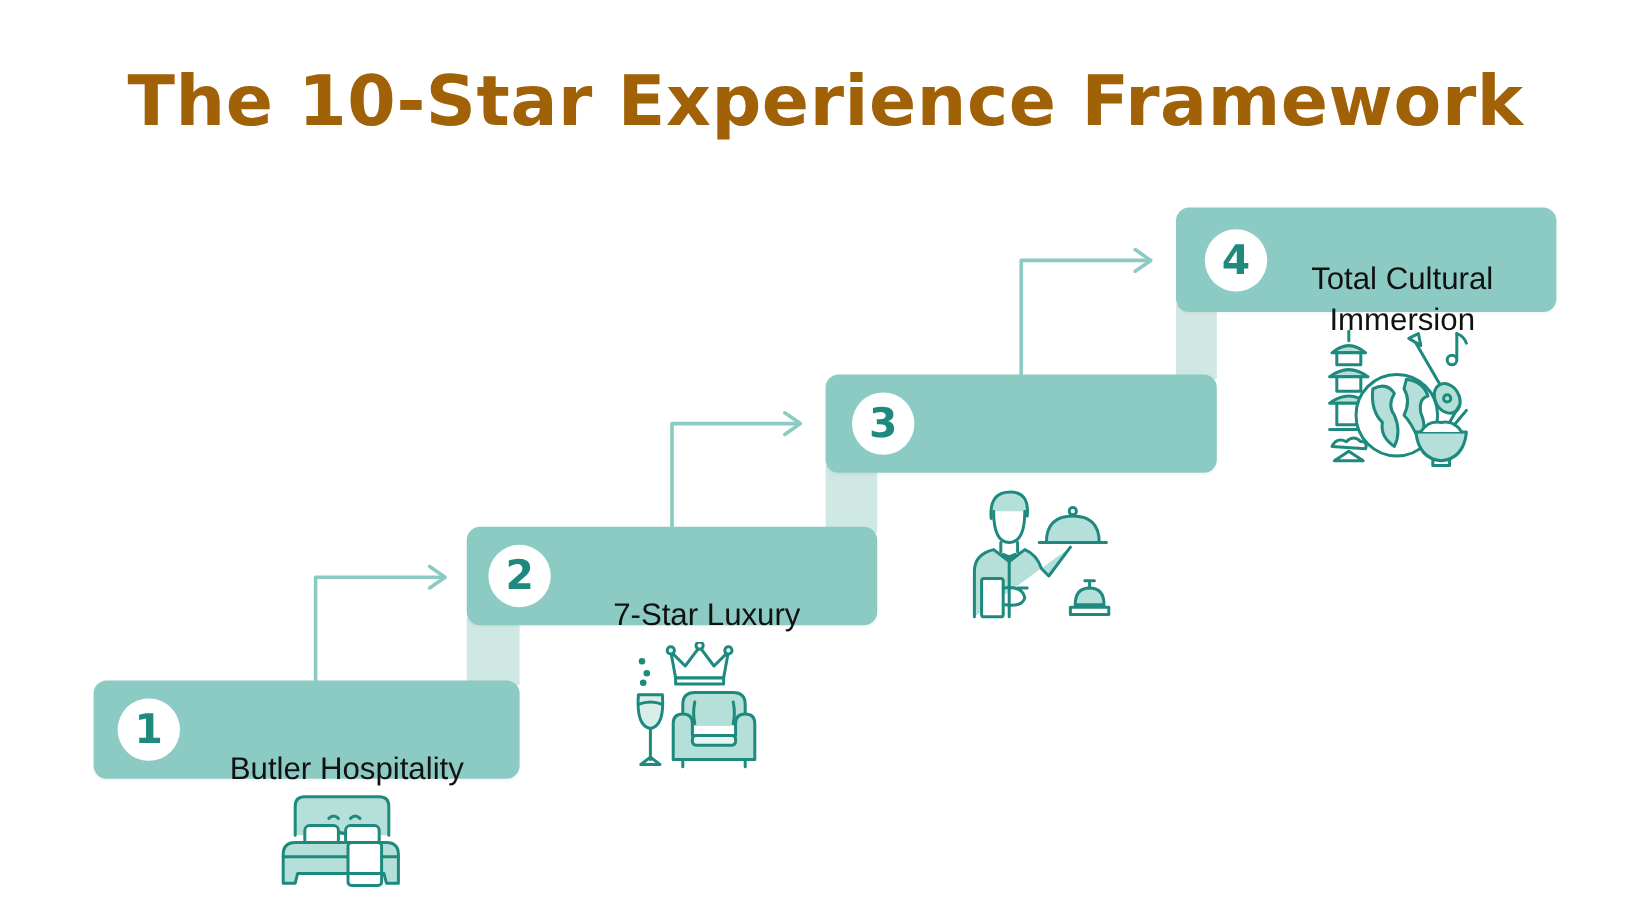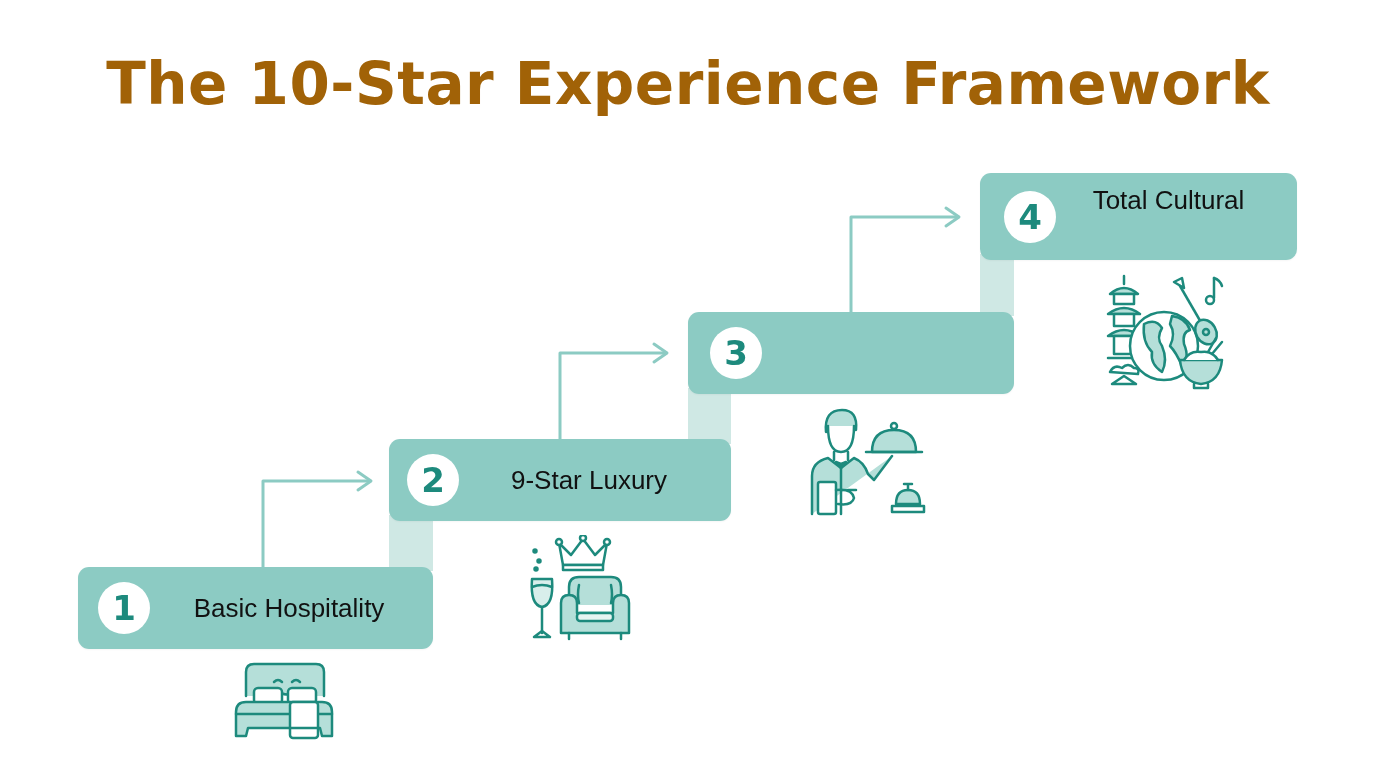--- a/index.html
+++ b/index.html
@@ -23,21 +23,21 @@
       box-shadow: 0 1px 2px rgba(0,0,0,0.04);
     }
     .step .num {
       position: absolute; width: 52px; height: 52px; border-radius: 50%;
       background: #ffffff; color: #1d8a7d; font-weight: 700; font-size: 34px;
       display: flex; align-items: center; justify-content: center;
       font-family: "DejaVu Sans", sans-serif;
     }
     .step .label {
       position: absolute; color: #111; font-size: 26px; text-align: center;
-      line-height: 34px; font-family: "Liberation Sans", sans-serif;
+      line-height: 34px; font-family: "Liberation Sans", sans-serif; margin-top: 32px;
     }
     svg.overlay { position: absolute; left: 0; top: 0; }
     .icon { position: absolute; }
   </style>
 </head>
 <body>
 
 <div class="title">The 10-Star Experience Framework</div>
 
 <div class="connector-bar" style="left:389px; top:515px; width:44px; height:56px;"></div>
@@ -50,36 +50,37 @@
     <path d="M358 472 L371 481 L358 490"></path>
     <path d="M560 439 V353 H666"></path>
     <path d="M654 344 L667 353 L654 362"></path>
     <path d="M851 312 V217 H958"></path>
     <path d="M946 208 L959 217 L946 226"></path>
   </g>
 </svg>
 
 <div class="step" style="left:78px; top:567px; width:355px; height:82px;">
   <div class="num" style="left:20px; top:15px;">1</div>
-  <div class="label" style="left:86px; top:24px; width:250px;">Basic Hospitality</div>
+  <div class="label" style="left:86px; top:24px; width:250px;">Butler Hospitality</div>
 </div>
 
 <div class="step" style="left:389px; top:439px; width:342px; height:82px;">
   <div class="num" style="left:18px; top:15px;">2</div>
-  <div class="label" style="left:90px; top:24px; width:220px;">9-Star Luxury</div>
+  <div class="label" style="left:90px; top:24px; width:220px;">7-Star Luxury</div>
 </div>
 
 <div class="step" style="left:688px; top:312px; width:326px; height:82px;">
   <div class="num" style="left:22px; top:15px;">3</div>
 </div>
 
 <div class="step" style="left:980px; top:173px; width:317px; height:87px;">
   <div class="num" style="left:24px; top:18px;">4</div>
   <div class="label" style="left:86px; top:10px; width:205px;">
     <div>Total Cultural</div>
+    <div>Immersion</div>
   </div>
 </div>
 
 <svg class="icon" style="left:232px; top:660px;" width="104" height="82" viewBox="0 0 104 82">
   <g stroke="#1d8a7d" stroke-width="2.5" fill="none" stroke-linecap="round" stroke-linejoin="round">
     <path d="M14 36 V12 Q14 4 22 4 H84 Q92 4 92 12 V36" fill="#b5dfd9"></path>
     <path d="M42 22 q4 -4 8 0"></path>
       <path d="M60 22 q4 -4 8 0"></path>
     <path d="M44 30 q12 9 24 0"></path>
     <rect x="22" y="28" width="28" height="16" rx="4" fill="#ffffff"></rect>

